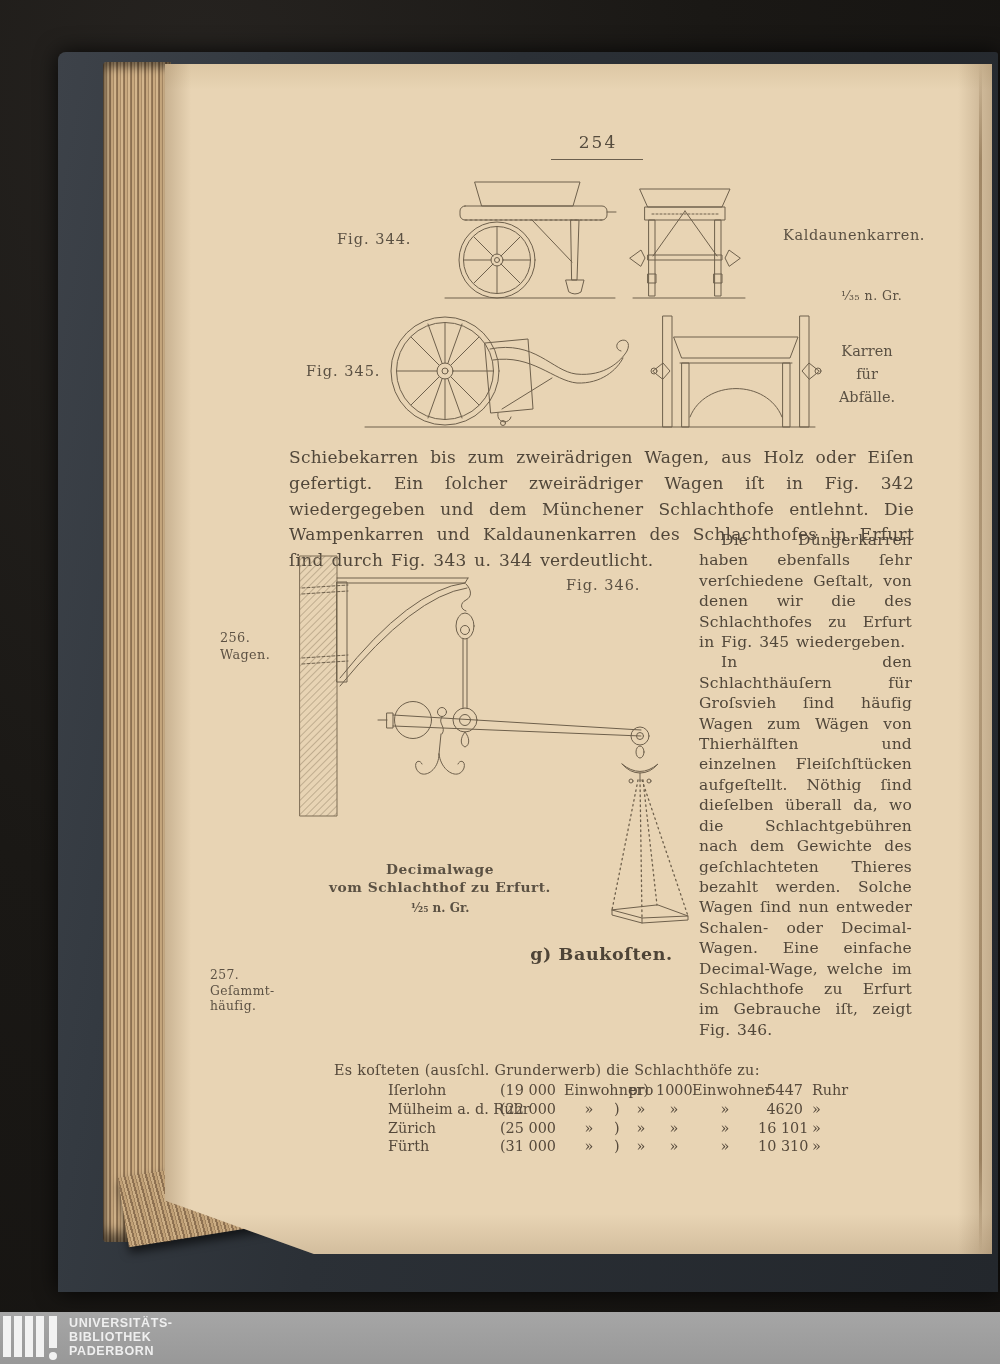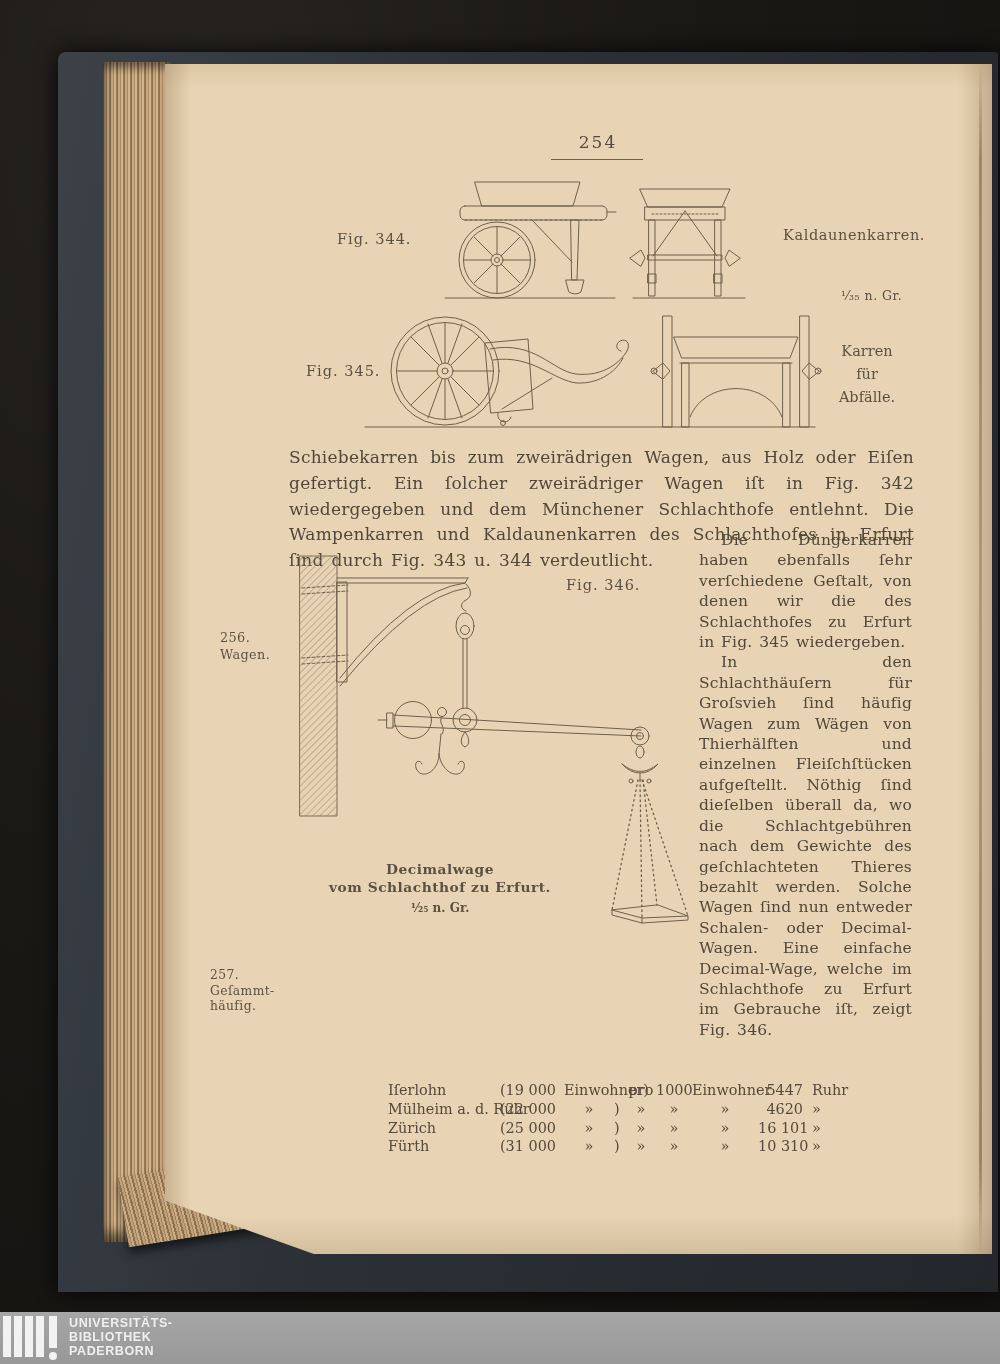--- a/index.html
+++ b/index.html
@@ -275,28 +275,30 @@
     <p>Die Düngerkarren haben ebenfalls ſehr verſchiedene Geſtalt, von denen wir die des Schlachthofes zu Erfurt in Fig. 345 wiedergeben.</p>
     <p>In den Schlachthäuſern für Groſsvieh ſind häufig Wagen zum Wägen von Thierhälften und einzelnen Fleiſchſtücken aufgeſtellt. Nöthig ſind dieſelben überall da, wo die Schlachtgebühren nach dem Gewichte des geſchlachteten Thieres bezahlt werden. Solche Wagen ſind nun entweder Schalen- oder Decimal-Wagen. Eine einfache Decimal-Wage, welche im Schlachthofe zu Erfurt im Gebrauche iſt, zeigt Fig. 346.</p>
   </div>
 
   <div class="abs caption346">
     <div class="l">Decimalwage</div>
     <div class="l">vom Schlachthof zu Erfurt.</div>
     <div class="s">¹⁄₂₅ n. Gr.</div>
   </div>
 
+  <div class="abs heading" style="left:124px; top:880px; width:625px; text-align:center;">g) Baukoſten.</div>
 
   <div class="abs margin-note" style="left:45px; top:904px; width:95px; font-size:12.3px; line-height:15.5px;">
     <div>257.</div>
     <div>Geſammt-</div>
     <div>häufig.</div>
   </div>
 
 
+  <div class="abs small-line" style="left:169px; top:998px;">Es koſteten (ausſchl. Grunderwerb) die Schlachthöfe zu:</div>
 
   <div class="abs cost-table">
     <div class="cost-row">
       <span class="c-city">Iſerlohn</span>
       <span class="c-pop">(19 000</span>
       <span class="c-popu">Einwohner)</span>
       <span class="c-close"></span>
       <span class="c-per">pro</span>
       <span class="c-pern">1000</span>
       <span class="c-peru">Einwohner</span>

